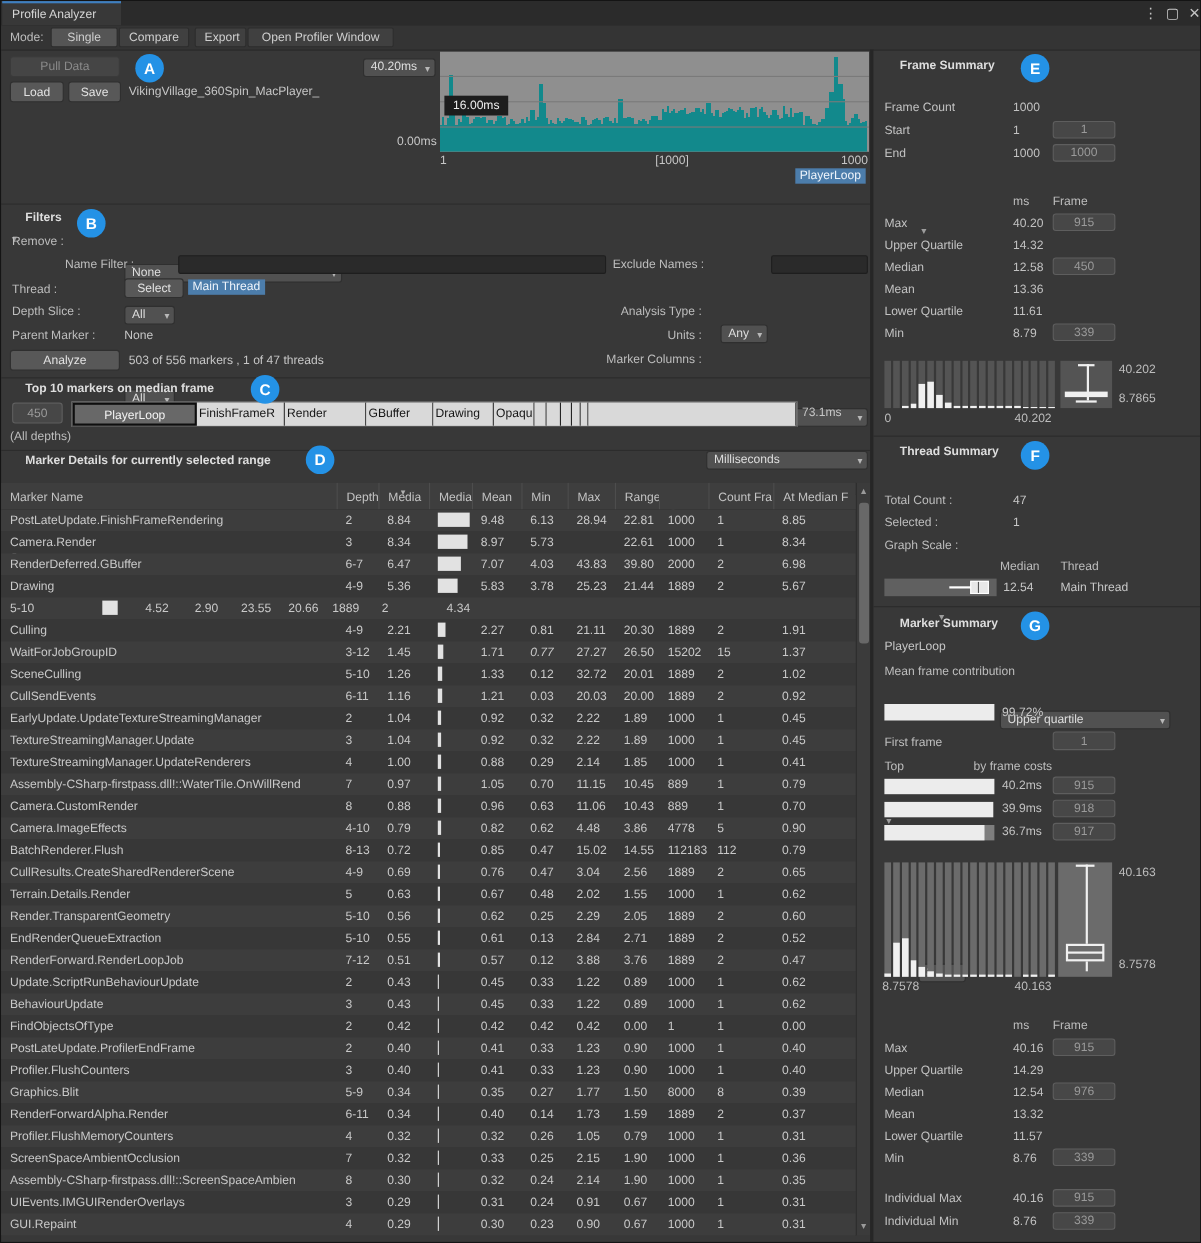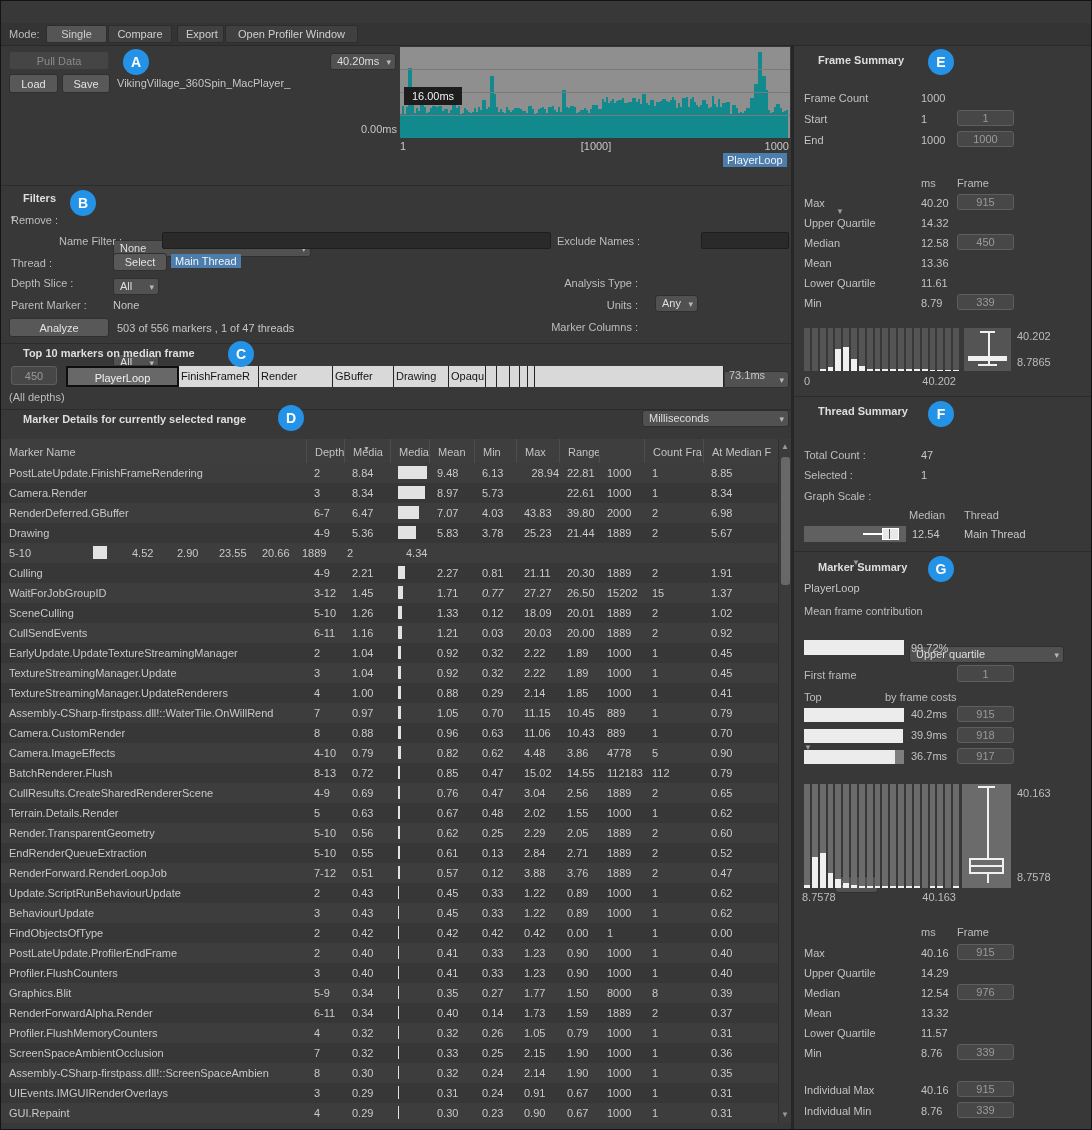--- a/index.html
+++ b/index.html
@@ -75,20 +75,26 @@
   .costfill{height:100%;background:#ececec;}
   .sv2{position:absolute;left:107px;top:2px;color:#c2c2c2;}
   .cb{position:absolute;left:153px;top:0;width:57px;height:16px;line-height:15px;}
 </style>
 </head>
 <body>
 
 <div id="win">
 
   
+  <div class="tabbar">
+    <div class="tab"><span>Profile Analyzer</span></div>
+    <div class="wctl abs" style="left:1036px;top:2px;">⋮</div>
+    <div class="wctl abs" style="left:1056px;top:2px;">▢</div>
+    <div class="wctl abs" style="left:1076px;top:2px;">✕</div>
+  </div>
 
   
   <div class="toolbar">
     <span class="abs lbl" style="left:8px;top:5px;">Mode:</span>
     <div class="tbtn active" style="left:45px;width:61px;">Single</div>
     <div class="tbtn" style="left:107px;width:64px;">Compare</div>
     <div class="tbtn" style="left:176px;width:47px;">Export</div>
     <div class="tbtn" style="left:224px;width:133px;">Open Profiler Window</div>
   </div>
 
@@ -297,21 +303,21 @@
         <rect x="376" y="57.0" width="2" height="34.0" fill="#12898c"></rect>
         <rect x="378" y="57.0" width="2" height="34.0" fill="#12898c"></rect>
         <rect x="380" y="61.0" width="2" height="30.0" fill="#12898c"></rect>
         <rect x="382" y="64.7" width="2" height="26.3" fill="#12898c"></rect>
         <rect x="384" y="63.8" width="2" height="27.2" fill="#12898c"></rect>
         <rect x="386" y="63.2" width="2" height="27.8" fill="#12898c"></rect>
       </svg>
   </div>
   <div id="tooltip">16.00ms</div>
   <div class="abs" style="left:399px;top:139px;color:#c6c6c6;">1</div>
-  <div class="abs" style="left:555px;top:139px;width:80px;text-align:center;color:#c6c6c6;">[1000]</div>
+  <div class="abs" style="left:570px;top:139px;width:80px;text-align:center;color:#c6c6c6;">[1000]</div>
   <div class="abs" style="left:740px;top:139px;width:48px;text-align:right;color:#c6c6c6;">1000</div>
   <div class="abs chip" style="left:722px;top:152px;">PlayerLoop</div>
 
   <div class="hline" style="left:0;top:184px;width:790px;"></div>
 
   
   <span class="abs fold" style="left:8px;top:193px;">▼</span>
   <span class="abs sechdr" style="left:22px;top:191px;">Filters</span>
 
   <span class="abs lbl" style="left:10px;top:213px;">Remove :</span>
@@ -387,21 +393,21 @@
   <div id="marker-rows">
       <div class="trow">
         <div class="tcell" style="width: 305px;">PostLateUpdate.FinishFrameRendering</div>
         <div class="tcell" style="width: 38px;">2</div>
         <div class="tcell" style="width: 46px;">8.84</div>
         <div class="tcell" style="width: 39px;">
           <div class="mbar" style="width: 29px;"></div>
         </div>
         <div class="tcell" style="width: 45px;">9.48</div>
         <div class="tcell" style="width: 42px;">6.13</div>
-        <div class="tcell" style="width: 43px; text-align: right;">28.94</div>
+        <div class="tcell" style="width: 43px;">28.94</div>
         <div class="tcell" style="width: 40px;">22.81</div>
         <div class="tcell" style="width: 45px;">1000</div>
         <div class="tcell" style="width: 59px;">1</div>
         <div class="tcell" style="width: 75px;">8.85</div>
       </div>
       <div class="trow">
         <div class="tcell" style="width: 305px;">Camera.Render</div>
         <div class="tcell" style="width: 38px;">3</div>
         <div class="tcell" style="width: 46px;">8.34</div>
         <div class="tcell" style="width: 39px;">
@@ -491,21 +497,21 @@
       </div>
       <div class="trow">
         <div class="tcell" style="width: 305px;">SceneCulling</div>
         <div class="tcell" style="width: 38px;">5-10</div>
         <div class="tcell" style="width: 46px;">1.26</div>
         <div class="tcell" style="width: 39px;">
           <div class="mbar" style="width: 4px;"></div>
         </div>
         <div class="tcell" style="width: 45px;">1.33</div>
         <div class="tcell" style="width: 42px;">0.12</div>
-        <div class="tcell" style="width: 43px;">18.09</div>
+        <div class="tcell" style="width: 43px;">32.72</div>
         <div class="tcell" style="width: 40px;">20.01</div>
         <div class="tcell" style="width: 45px;">1889</div>
         <div class="tcell" style="width: 59px;">2</div>
         <div class="tcell" style="width: 75px;">1.02</div>
       </div>
       <div class="trow">
         <div class="tcell" style="width: 305px;">CullSendEvents</div>
         <div class="tcell" style="width: 38px;">6-11</div>
         <div class="tcell" style="width: 46px;">1.16</div>
         <div class="tcell" style="width: 39px;">

